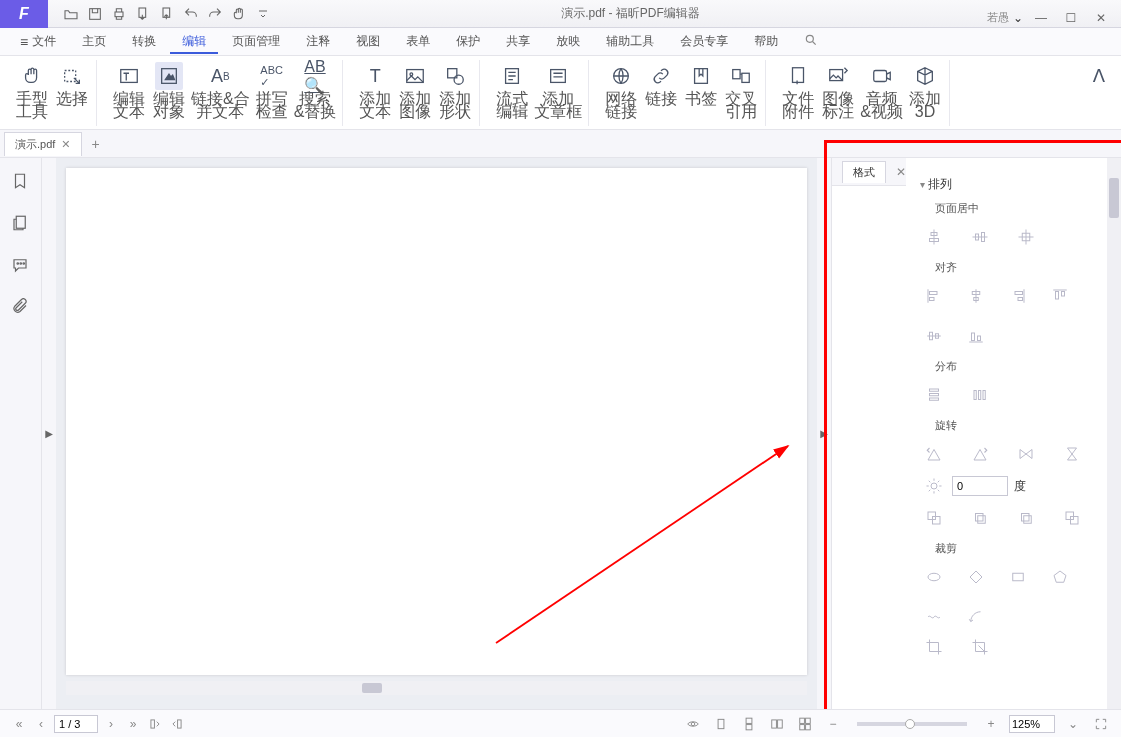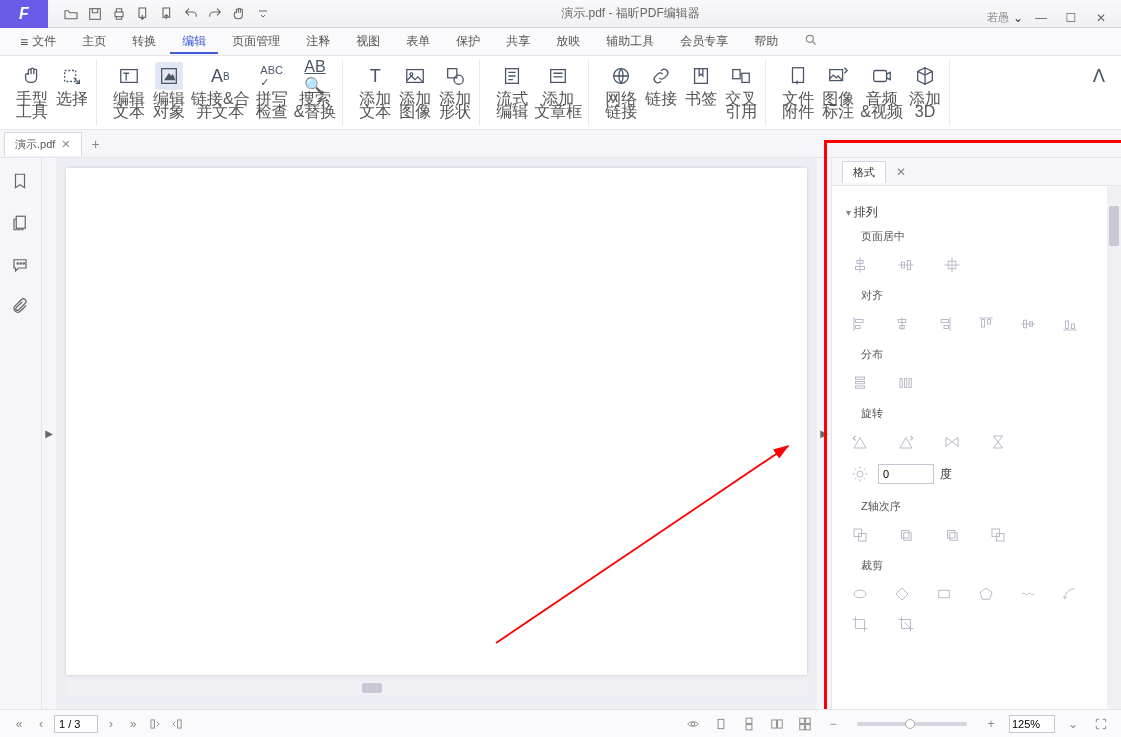--- a/index.html
+++ b/index.html
@@ -43,21 +43,21 @@
 .collapse-tab { width:14px; background:#f6f6fa; display:flex; align-items:center; justify-content:center; color:#666; font-size:10px; cursor:pointer; }
 .canvas-wrap { flex:1; position:relative; background:#eceef3; overflow:hidden; }
 .page { position:absolute; left:10px; top:10px; right:10px; bottom:34px; background:#fff; box-shadow:0 0 3px rgba(0,0,0,.15); }
 .hscroll { position:absolute; left:10px; right:10px; bottom:14px; height:14px; background:#f0f0f4; }
 .hscroll::before { content:""; position:absolute; left:40%; width:20px; height:10px; top:2px; background:#c8c8d4; border-radius:2px; }
 
 
 .arrow-svg { position:absolute; pointer-events:none; }
 
 
-.rightpanel { width:290px; background:#fff; border-left:1px solid #e4e4ea; display:flex; flex-direction:column; position:relative; }
+.rightpanel { width:290px; background:#fff; border-left:1px solid #e4e4ea; display:flex; flex-direction:row; position:relative; }
 .redbox { position:absolute; top:-18px; left:-8px; right:-8px; bottom:-8px; border:3px solid #ff0000; pointer-events:none; }
 .rp-tabhdr { height:28px; display:flex; align-items:center; background:#f6f6fa; border-bottom:1px solid #e4e4ea; padding-left:10px; gap:10px; }
 .rp-tabhdr .tab { background:#fff; border:1px solid #d6d6e0; border-bottom:none; padding:3px 10px; font-size:11px; }
 .rp-body { flex:1; overflow-y:auto; padding:10px 14px; }
 .sect-title { font-size:12px; color:#333; margin:8px 0 6px; cursor:pointer; }
 .sect-title::before { content:"▾ "; color:#888; font-size:10px; }
 .sub-label { font-size:11px; color:#555; margin:8px 15px 6px; }
 .iconrow { display:flex; gap:22px; padding:4px 2px; flex-wrap:wrap; }
 .iconrow.wide { gap:18px; }
 .ibox { width:24px; height:22px; display:flex; align-items:center; justify-content:center; color:#b8b8c8; cursor:pointer; }
@@ -536,21 +536,20 @@
         <div class="rot-row">
           <span class="ibox">
               <svg viewBox="0 0 24 24">
                 <circle cx="12" cy="12" r="4"></circle>
                 <path d="M12 2v3M12 19v3M2 12h3M19 12h3M5 5l2 2M17 17l2 2M5 19l2-2M17 7l2-2"></path>
               </svg>
             </span>
           <input type="text" value="0" style="">
           <span>度</span>
         </div>
-        <div class="sub-label">Z轴次序</div>
         <div class="iconrow">
           <span class="ibox">
               <svg viewBox="0 0 24 24">
                 <rect x="4" y="4" width="10" height="10"></rect>
                 <rect x="10" y="10" width="10" height="10"></rect>
               </svg>
             </span>
           <span class="ibox">
               <svg viewBox="0 0 24 24">
                 <rect x="6" y="6" width="10" height="10"></rect>

